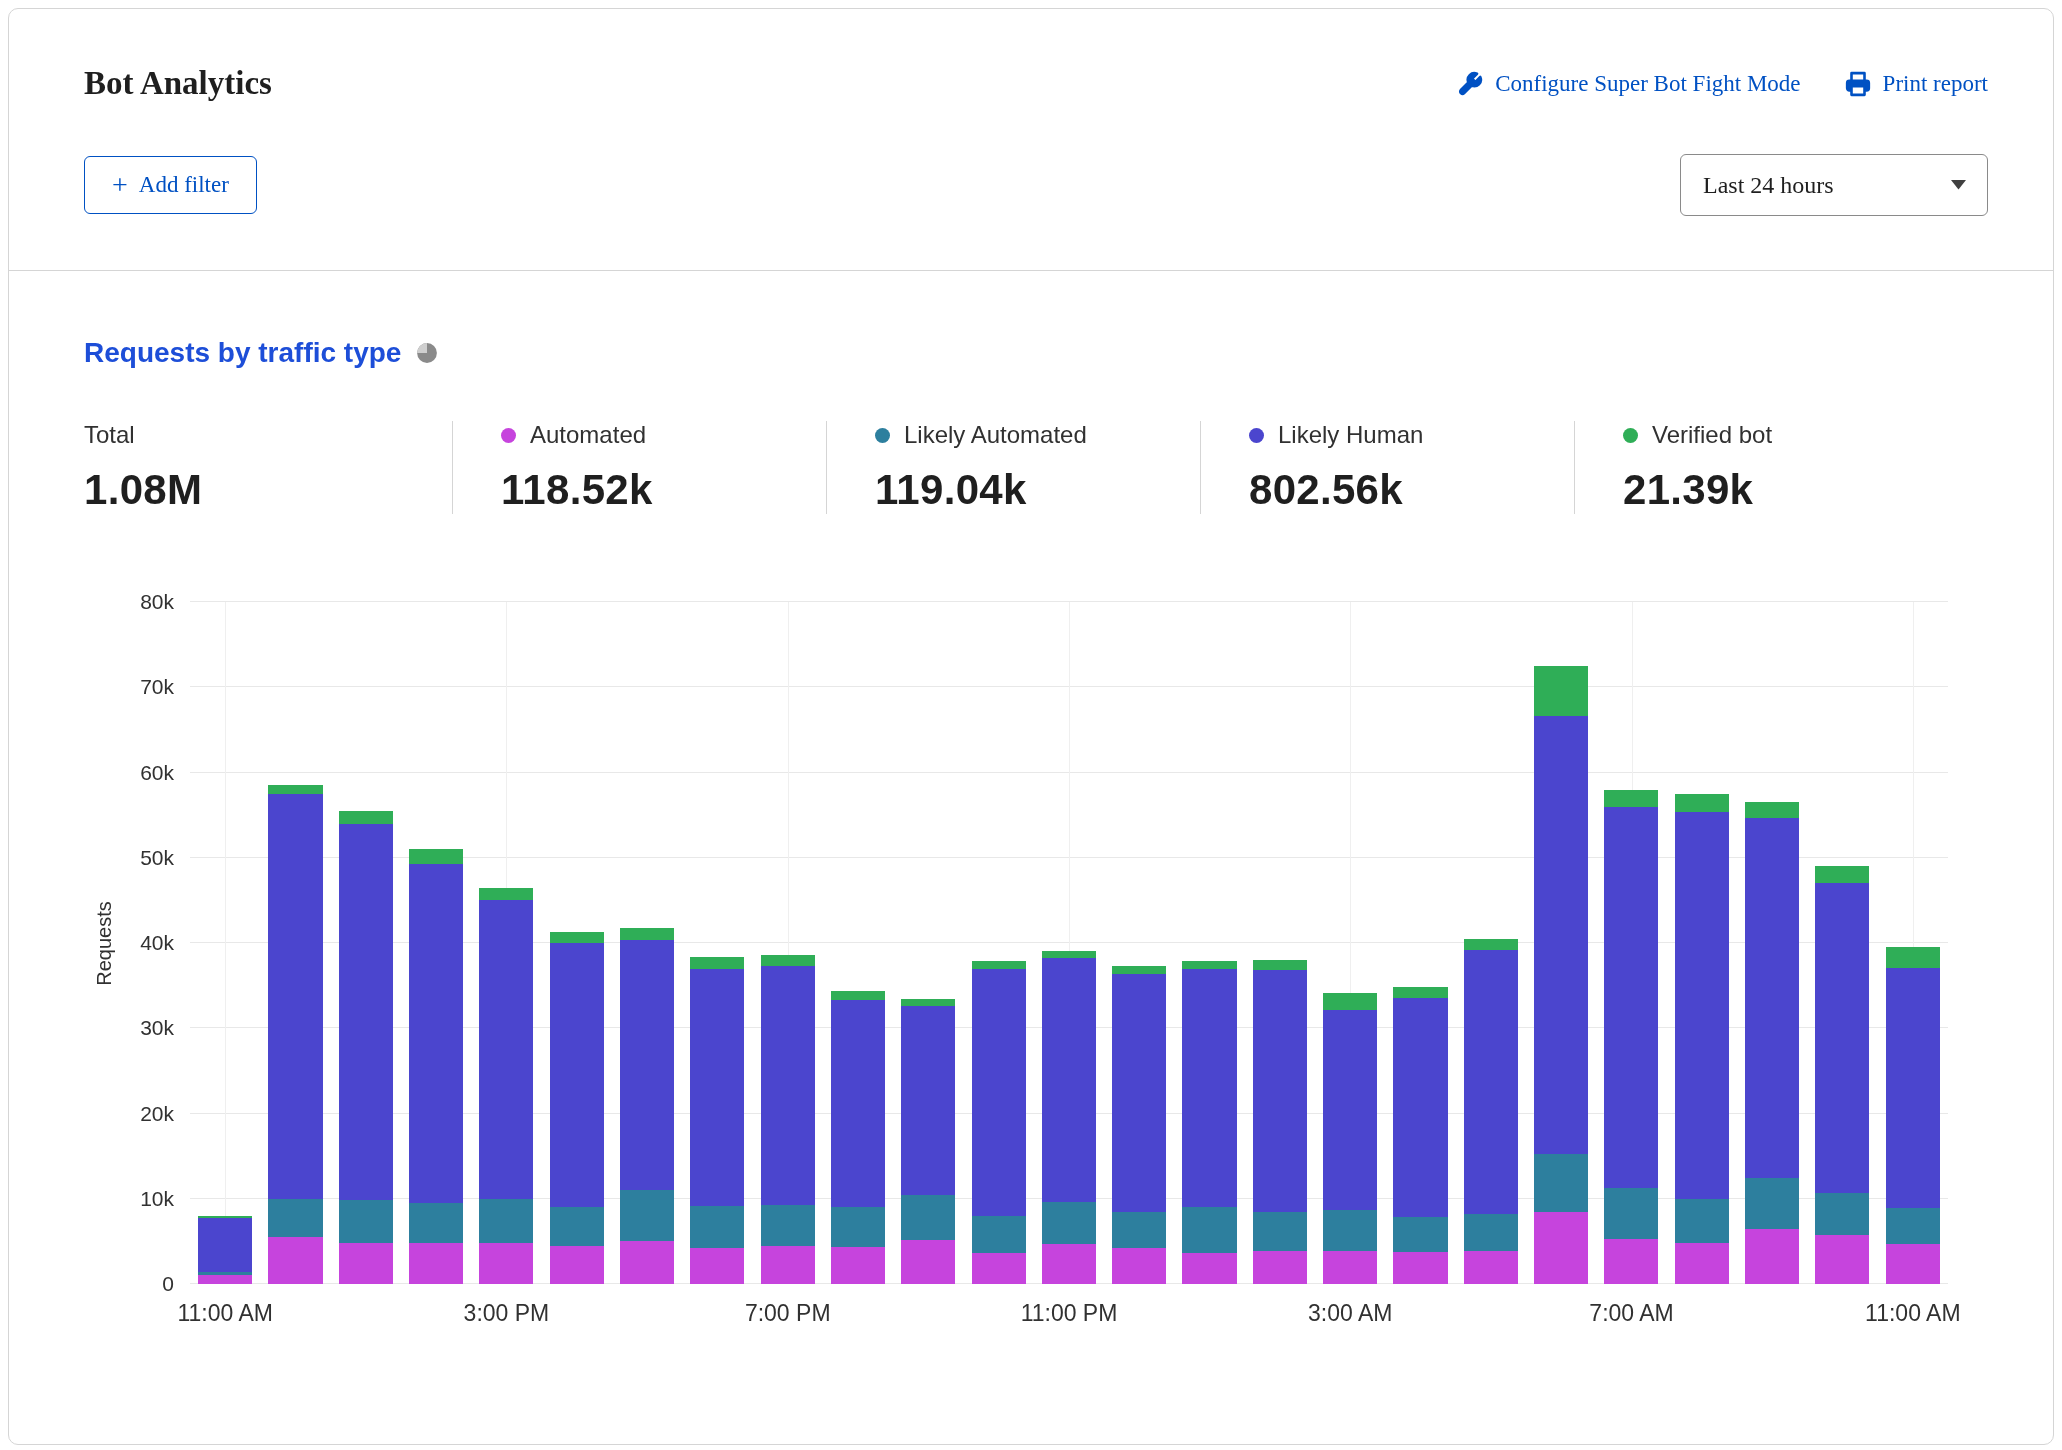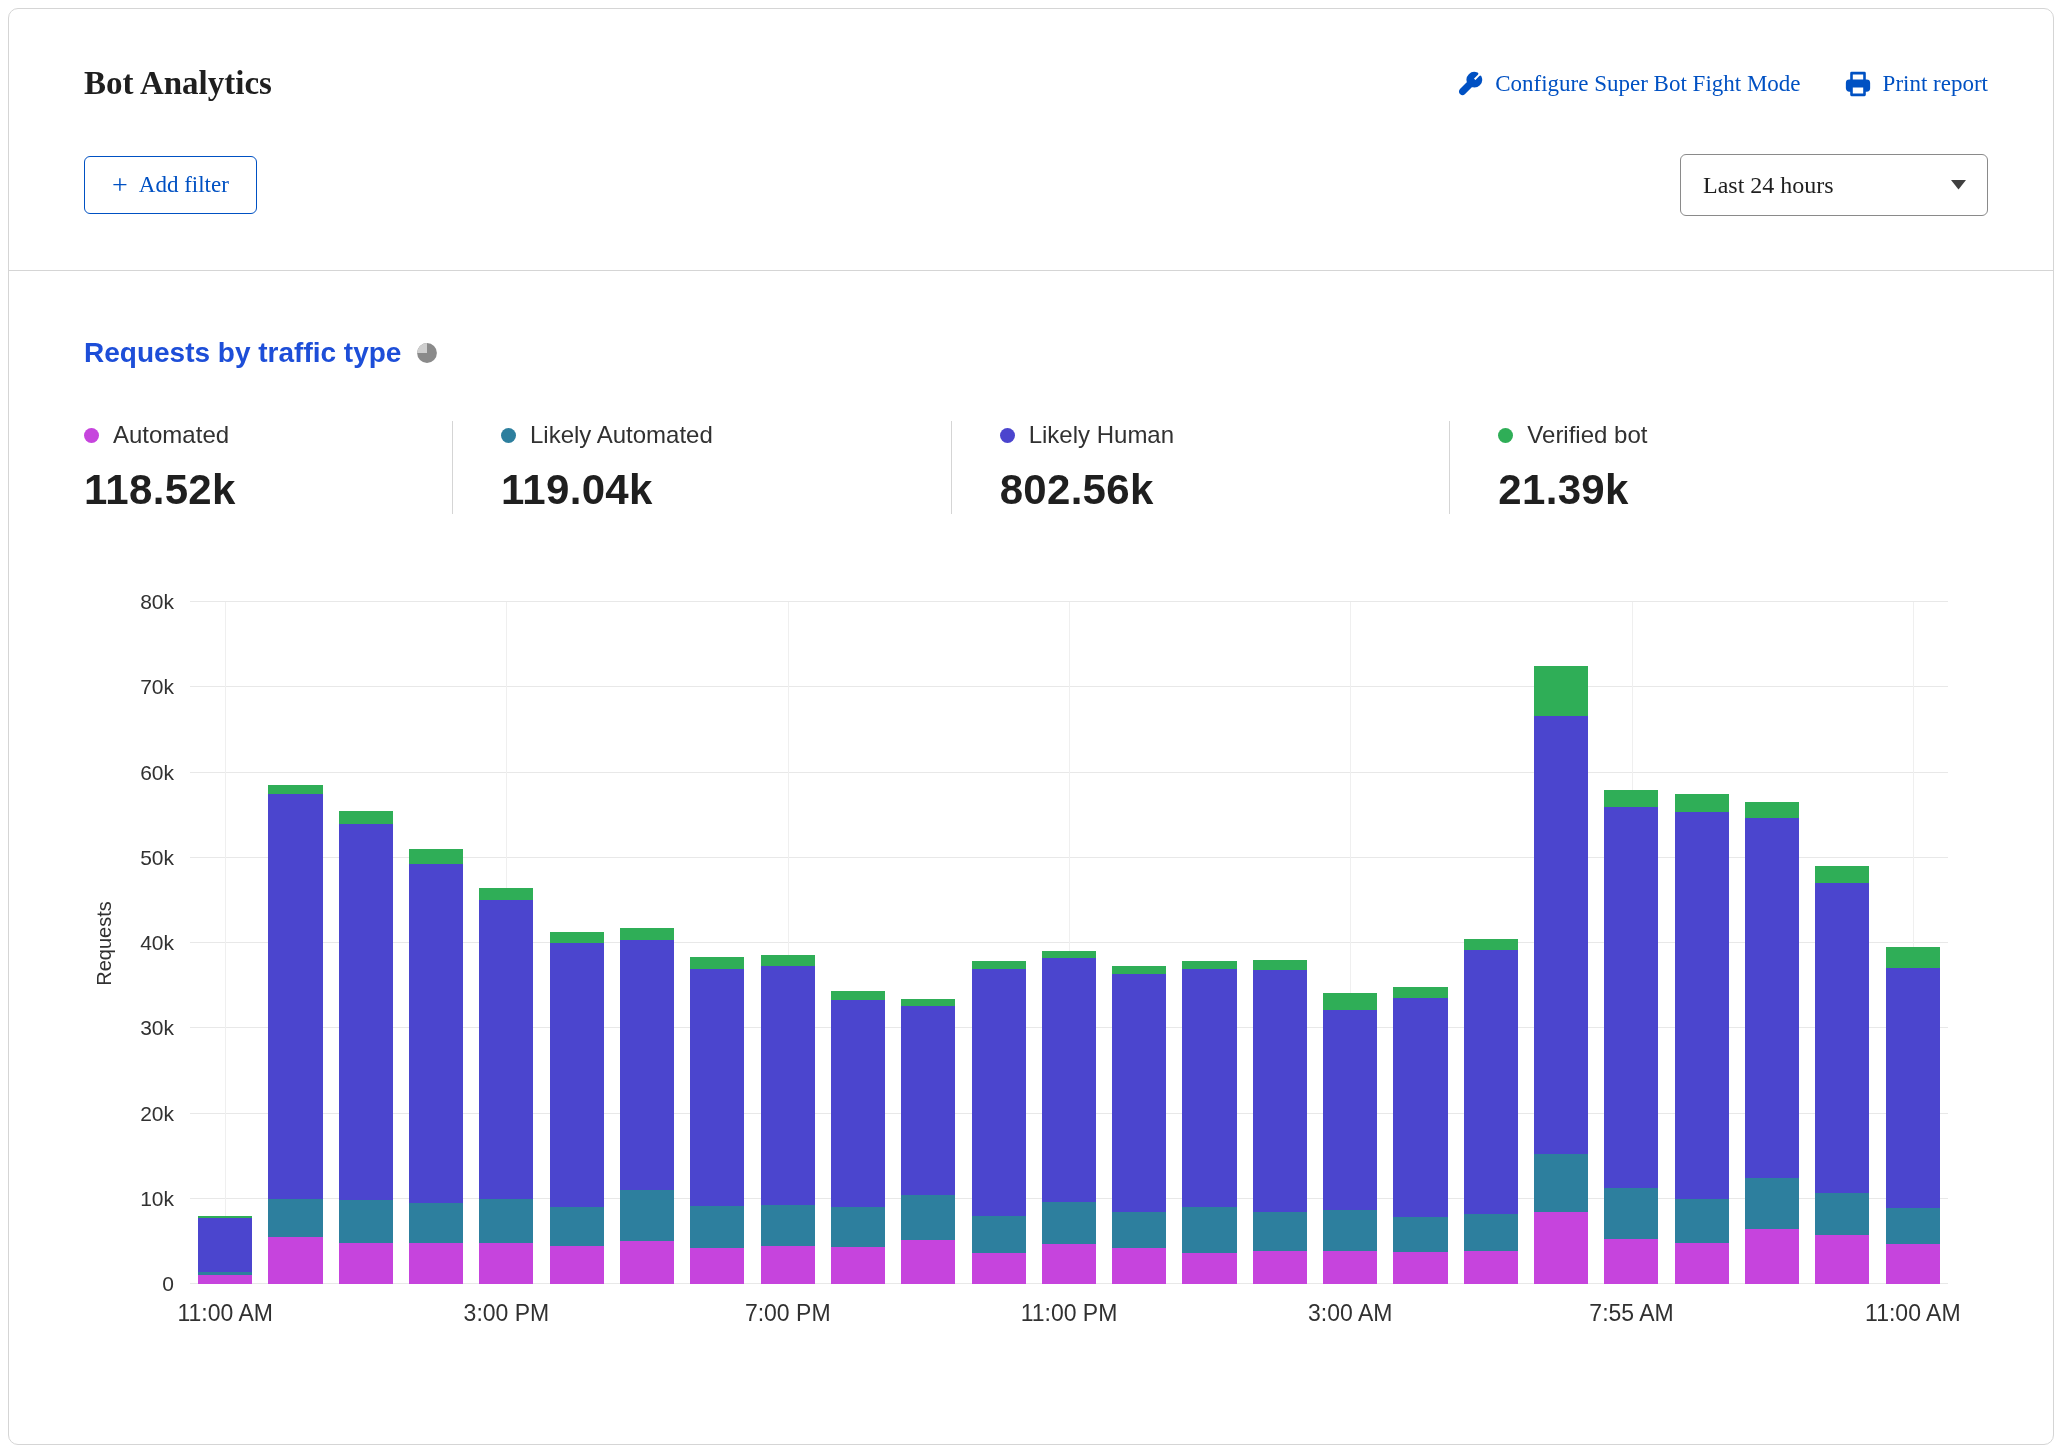--- a/index.html
+++ b/index.html
@@ -131,20 +131,26 @@
 
     <div class="section-heading-row">
       <div class="section-heading">Requests by traffic type</div>
       <svg width="22" height="22" viewBox="0 0 16 16">
         <circle cx="8" cy="8" r="7.2" fill="#8a8a8a"></circle>
         <path d="M8 8 L8 0.8 A7.2 7.2 0 0 0 0.8 8 Z" fill="#cfcfcf"></path>
       </svg>
     </div>
 
     <div class="stats">
+      <div class="stat">
+        <div class="stat-label-row">
+          <span>Total</span>
+        </div>
+        <div class="stat-value">1.08M</div>
+      </div>
       <div class="stat">
         <div class="stat-label-row">
           <span class="dot" style="background: rgb(198, 68, 221);"></span>
           <span>Automated</span>
         </div>
         <div class="stat-value">118.52k</div>
       </div>
       <div class="stat">
         <div class="stat-label-row">
           <span class="dot" style="background: rgb(45, 127, 158);"></span>
@@ -198,21 +204,21 @@
             <div class="xtick" style="left: 2%;">11:00 AM</div>
             <div class="gridline-v" style="left: 18%;"></div>
             <div class="xtick" style="left: 18%;">3:00 PM</div>
             <div class="gridline-v" style="left: 34%;"></div>
             <div class="xtick" style="left: 34%;">7:00 PM</div>
             <div class="gridline-v" style="left: 50%;"></div>
             <div class="xtick" style="left: 50%;">11:00 PM</div>
             <div class="gridline-v" style="left: 66%;"></div>
             <div class="xtick" style="left: 66%;">3:00 AM</div>
             <div class="gridline-v" style="left: 82%;"></div>
-            <div class="xtick" style="left: 82%;">7:55 AM</div>
+            <div class="xtick" style="left: 82%;">7:00 AM</div>
             <div class="gridline-v" style="left: 98%;"></div>
             <div class="xtick" style="left: 98%;">11:00 AM</div>
             <div class="bars">
               <div class="slot">
                 <div class="bar">
                   <div class="seg" style="height: 1.25%; background: rgb(198, 68, 221);"></div>
                   <div class="seg" style="height: 0.5%; background: rgb(45, 127, 158);"></div>
                   <div class="seg" style="height: 8%; background: rgb(75, 69, 206);"></div>
                   <div class="seg" style="height: 0.25%; background: rgb(47, 174, 87);"></div>
                 </div>

